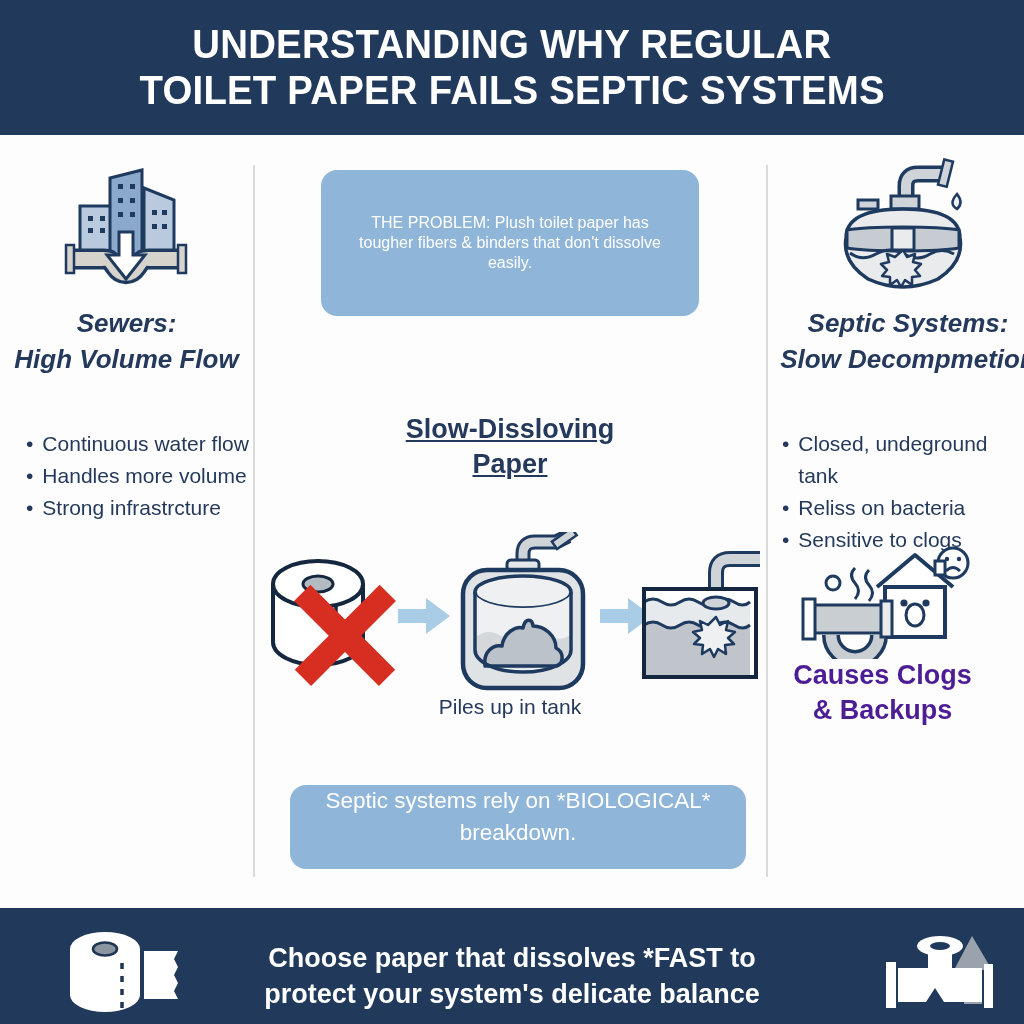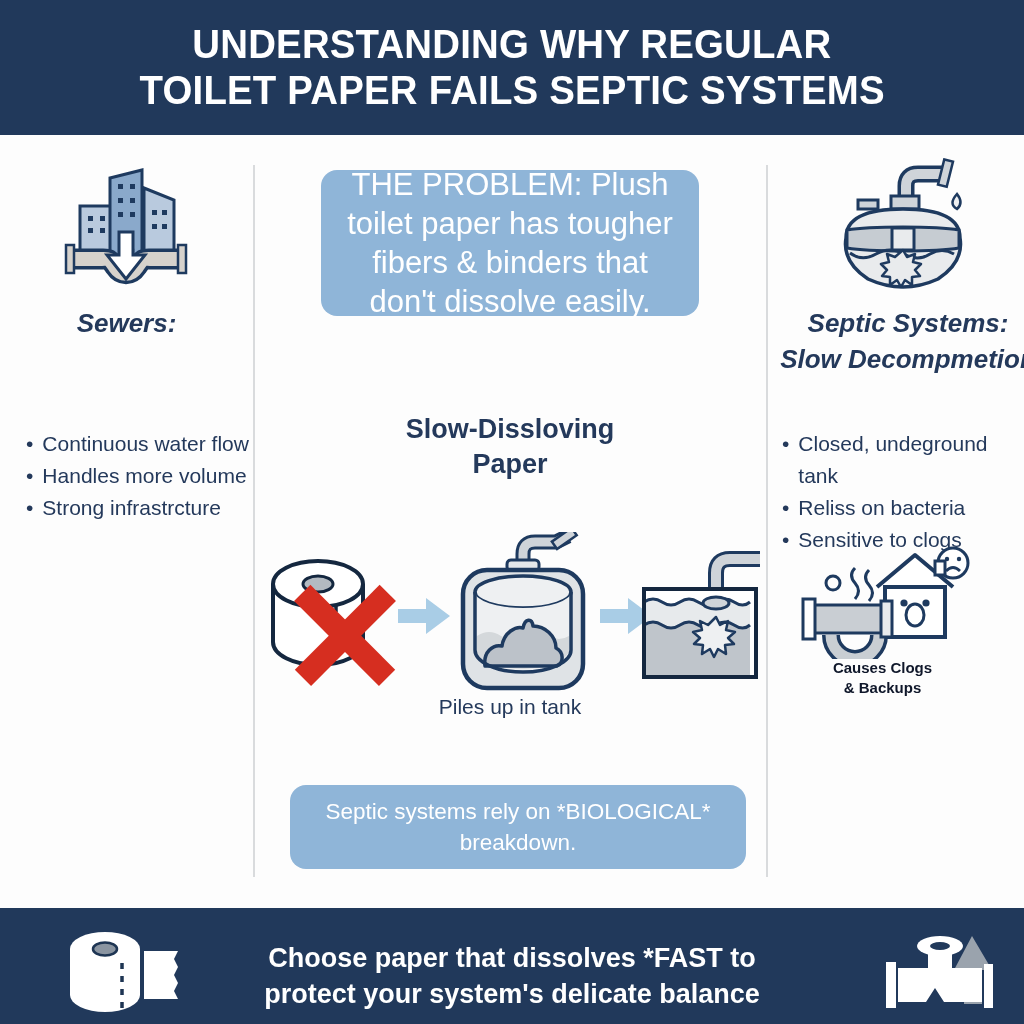--- a/index.html
+++ b/index.html
@@ -25,25 +25,25 @@
   .left-title  { left:0px;   top:306px; width:253px; }
   .right-title { left:768px; top:306px; width:256px;margin-left:12px; }
   .bullets { position:absolute; color:#24395b; font-size:21px; line-height:1.52; }
   .bullets-left  { left:26px;  top:428px; width:225px; }
   .bullets-right { left:782px; top:428px; width:240px; }
   .bullets div { display:flex; align-items:baseline; }
   .bullets .dot { margin-right:9px; font-size:21px; }
 
   
   .blue-box { position:absolute; background:#8fb5d8; border-radius:16px; color:#ffffff; text-align:center; }
-  .problem-box { left:321px; top:170px; width:378px; height:146px; font-size:31px; line-height:1.26; display:flex; align-items:center; justify-content:center; padding:6px 26px; box-sizing:border-box; }
-  .bottom-box { left:290px; top:785px; width:456px; height:84px; font-size:22.5px; line-height:1.4; display:flex; flex-direction:column; justify-content:center; }
-  .center-heading { position:absolute; left:320px; top:412px; width:380px; text-align:center; color:#24395b; font-weight:bold; font-size:27px; line-height:1.3; }
+  .problem-box { left:321px; top:170px; width:378px; height:146px; font-size:16px; line-height:1.26; display:flex; align-items:center; justify-content:center; padding:6px 26px; box-sizing:border-box; }
+  .bottom-box { left:290px; top:785px; width:456px; height:84px; font-size:22.5px; line-height:1.4; display:flex; flex-direction:column; justify-content:space-between; }
+  .center-heading { position:absolute; left:320px; top:412px; width:380px; text-align:center; color:#24395b; font-weight:bold; font-size:27px; line-height:1.3;text-decoration:underline; }
   .flow-caption { position:absolute; left:320px; top:695px; width:380px; text-align:center; color:#24395b; font-size:21px; }
-  .right-caption { position:absolute; left:775px; top:658px; width:215px; text-align:center; color:#0f172a; font-weight:bold; font-size:15px; line-height:1.3; }
+  .right-caption { position:absolute; left:775px; top:658px; width:215px; text-align:center; color:#4c1d95; font-weight:bold; font-size:27px; line-height:1.3; }
 
   .icon-abs { position:absolute; }
 </style>
 </head>
 <body>
 
 <div class="canvas">
 
   <div class="banner banner-top">
     <div class="header-line">UNDERSTANDING WHY REGULAR</div>
@@ -76,20 +76,21 @@
     <rect x="62" y="90" width="13" height="14" fill="#ffffff" stroke="#1e3a5f" stroke-width="2.5"></rect>
     <path d="M14,99 H38 C52,99 50,97 57,107 C63,116 73,116 79,107 C86,97 84,99 98,99 H122" fill="none" stroke="#1e3a5f" stroke-width="21"></path>
     <path d="M14,99 H38 C52,99 50,97 57,107 C63,116 73,116 79,107 C86,97 84,99 98,99 H122" fill="none" stroke="#d6d2cc" stroke-width="14"></path>
     <rect x="8" y="85" width="8" height="28" fill="#d6d2cc" stroke="#1e3a5f" stroke-width="2.5"></rect>
     <rect x="120" y="85" width="8" height="28" fill="#d6d2cc" stroke="#1e3a5f" stroke-width="2.5"></rect>
     <path d="M61,72 V95 H49 L68,119 L87,95 H75 V72 Z" fill="#ffffff" stroke="#1e3a5f" stroke-width="3"></path>
   </svg>
 
   <div class="col-title left-title">
     <div>Sewers:</div>
+    <div>High Volume Flow</div>
   </div>
 
   <div class="bullets bullets-left">
     <div>
         <span class="dot">•</span>
         <span>Continuous water flow</span>
       </div>
     <div>
         <span class="dot">•</span>
         <span>Handles more volume</span>

